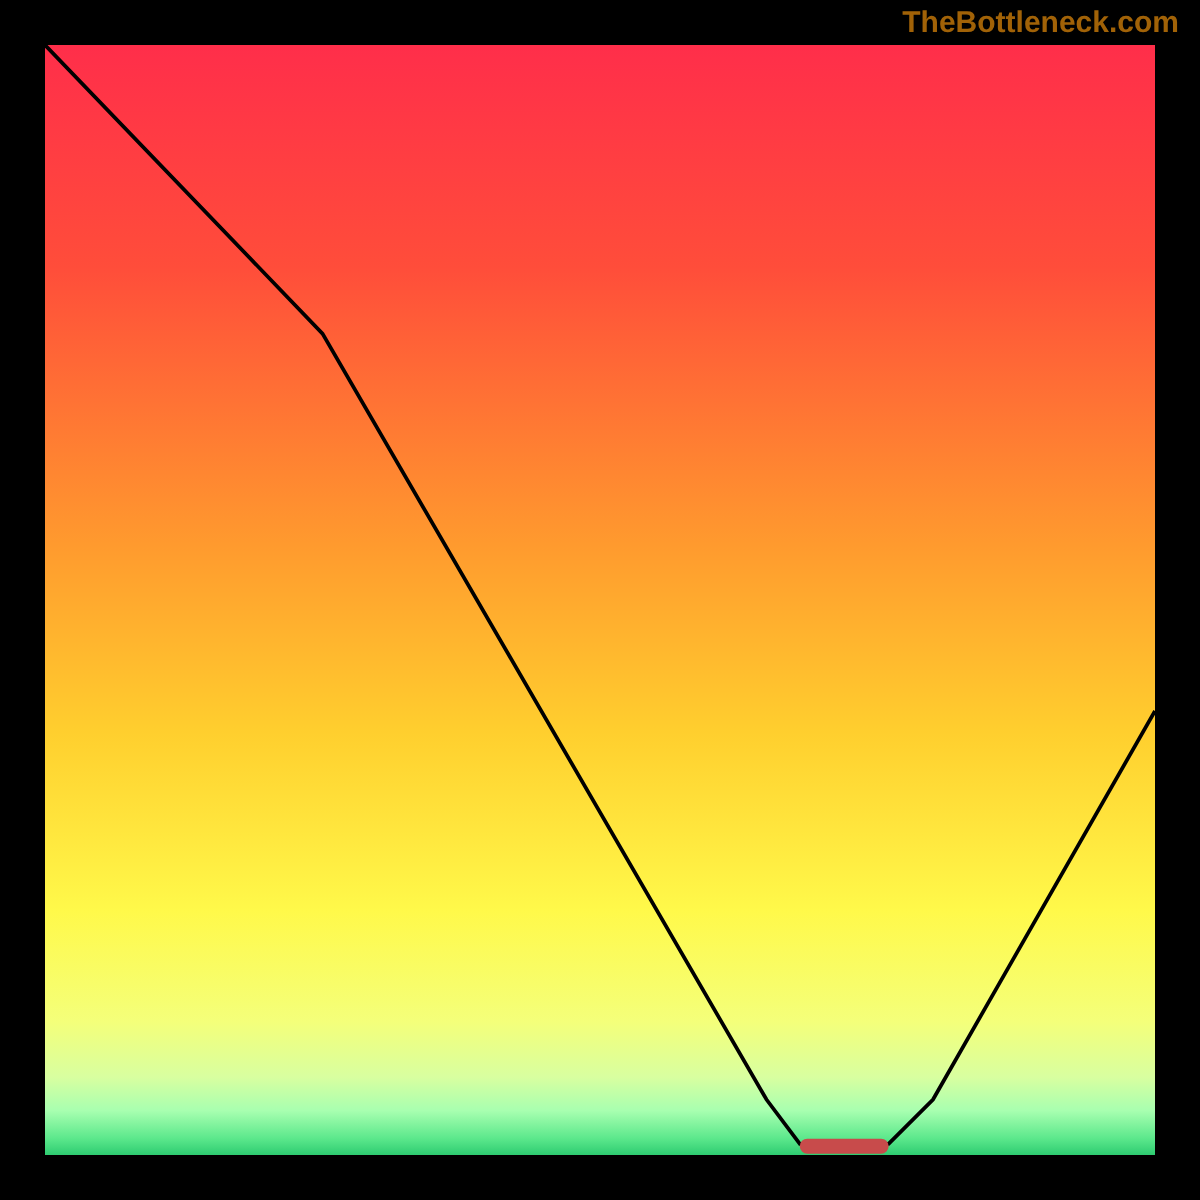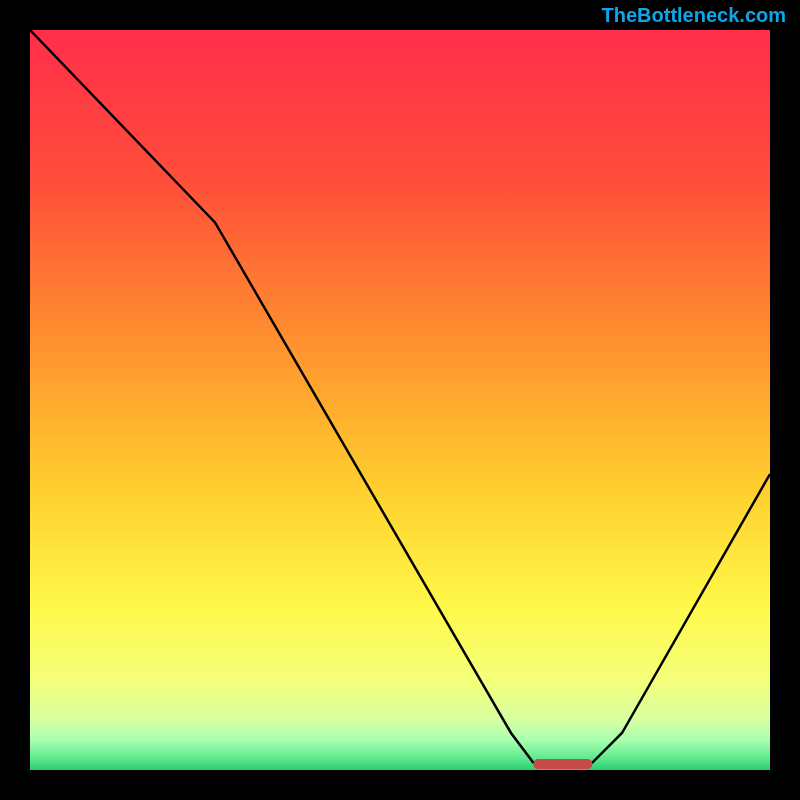--- a/index.html
+++ b/index.html
@@ -9,21 +9,21 @@
     height: 800px;
     background: #000;
     font-family: Arial, Helvetica, sans-serif;
     position: relative;
     overflow: hidden;
   }
   .watermark {
     position: absolute;
     top: 4px;
     right: 14px;
-    color: #0ea5e9;
+    color: #a16207;
     font-size: 20px;
     font-weight: bold;
     z-index: 10;
   }
   .plot-area {
     position: absolute;
     left: 30px;
     top: 30px;
     width: 740px;
     height: 740px;

